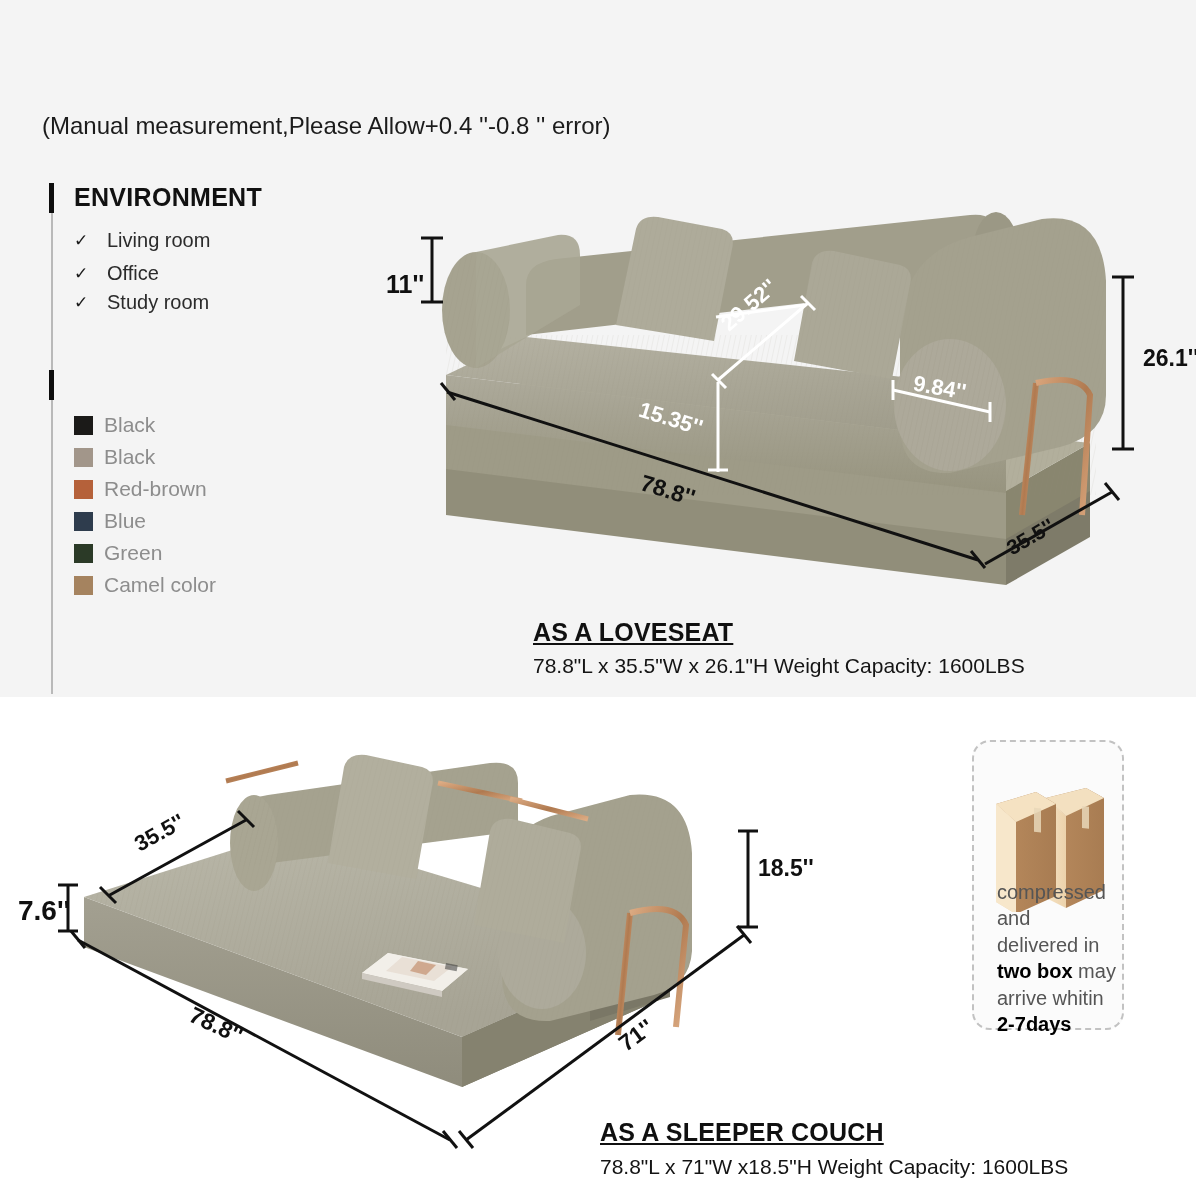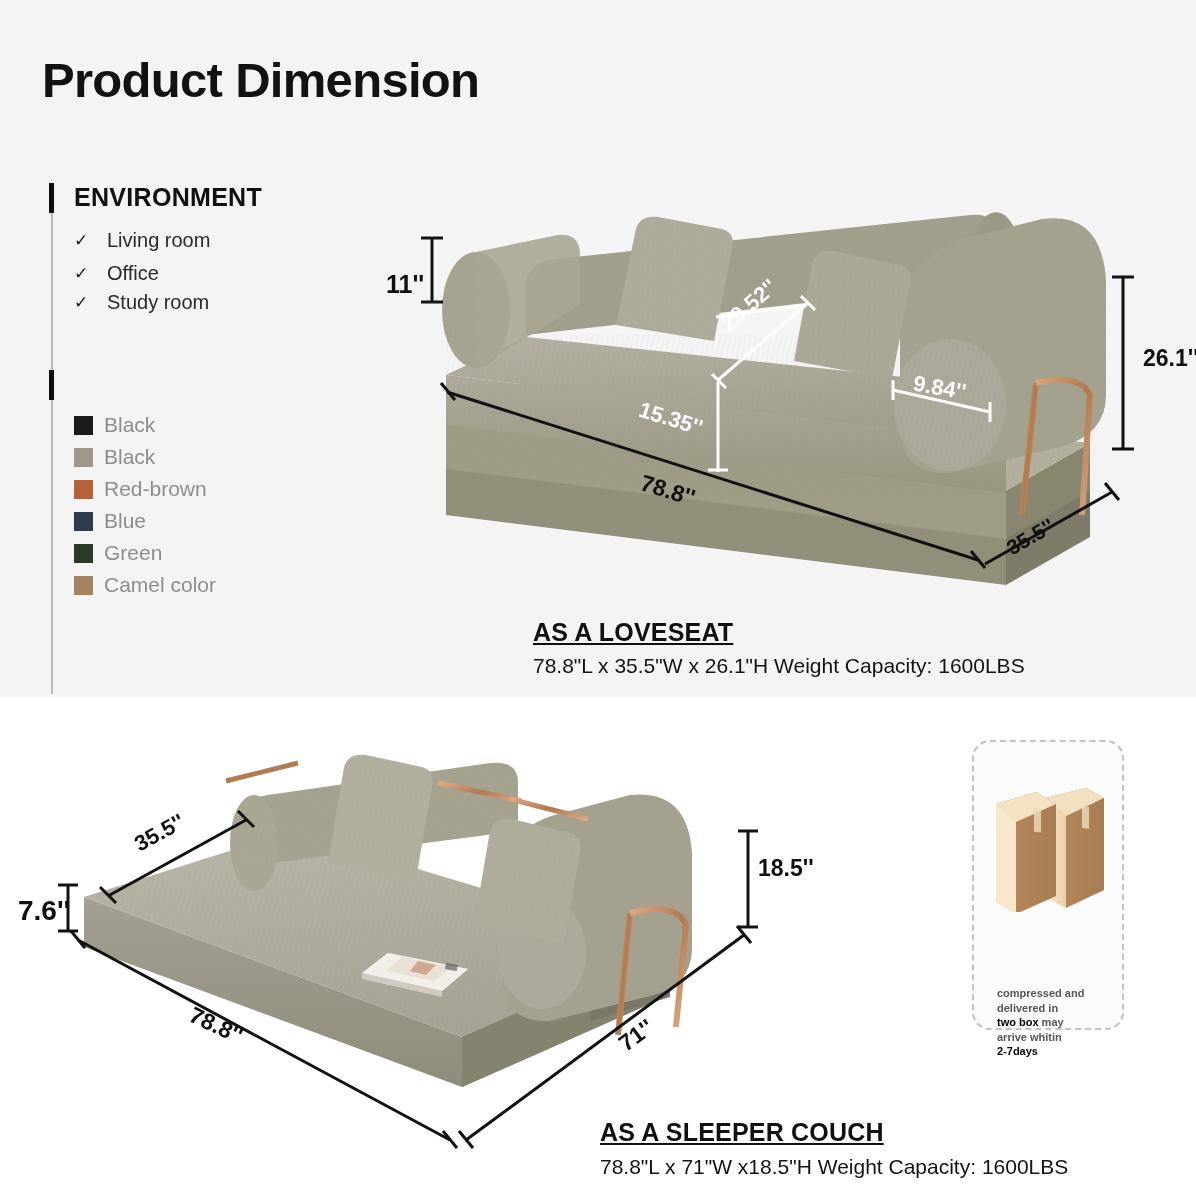--- a/index.html
+++ b/index.html
@@ -87,33 +87,33 @@
   }
 
   
   #shipping-card {
     position: absolute; left: 972px; top: 740px;
     width: 152px; height: 290px;
     border: 2px dashed #c2c2c2; border-radius: 18px;
     background: #fbfbfb;
   }
   #shipping-text {
-    position: absolute; left: 997px; top: 986px;
-    width: 130px; font-size: 11px; line-height: 1.32; color: #555; font-weight: bold;
+    position: absolute; left: 997px; top: 879px;
+    width: 130px; font-size: 20px; line-height: 1.32; color: #555;
   }
   #shipping-text b { color: #000000; }
 
   .sofa-svg { position: absolute; }
 </style>
 </head>
 <body>
 
 <div id="top-section">
 
-  <div id="page-title">Product Dimension</div>
+  <div id="page-subtitle">(Manual measurement,Please Allow+0.4 ''-0.8 '' error)</div>
 
   <div id="left-rule"></div>
   <div class="accent-tick" id="accent-tick-env"></div>
   <div class="accent-tick" id="accent-tick-color"></div>
 
   <div id="env-heading">ENVIRONMENT</div>
 
   <div class="env-item" style="top:229px">
     <span class="env-check">✓</span>
     <span>Living room</span>

